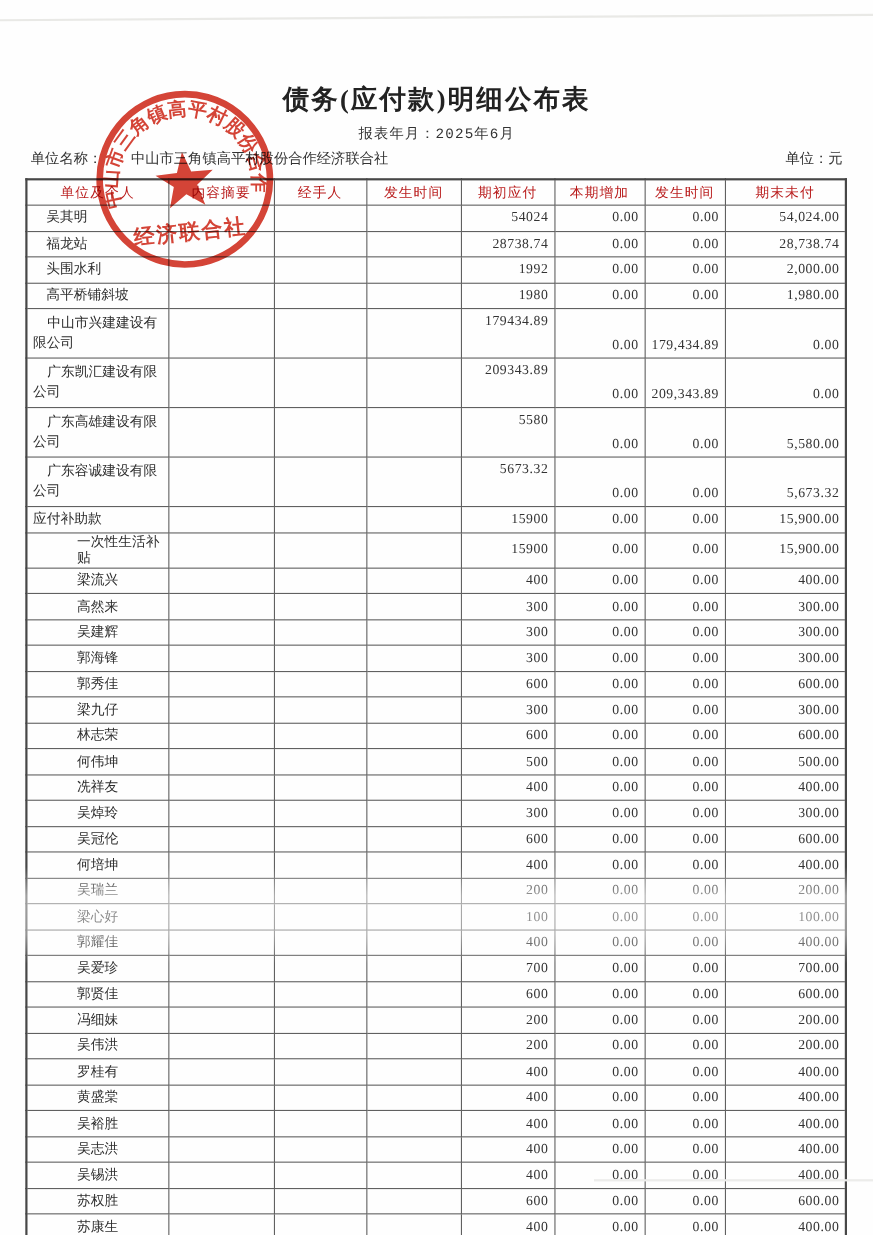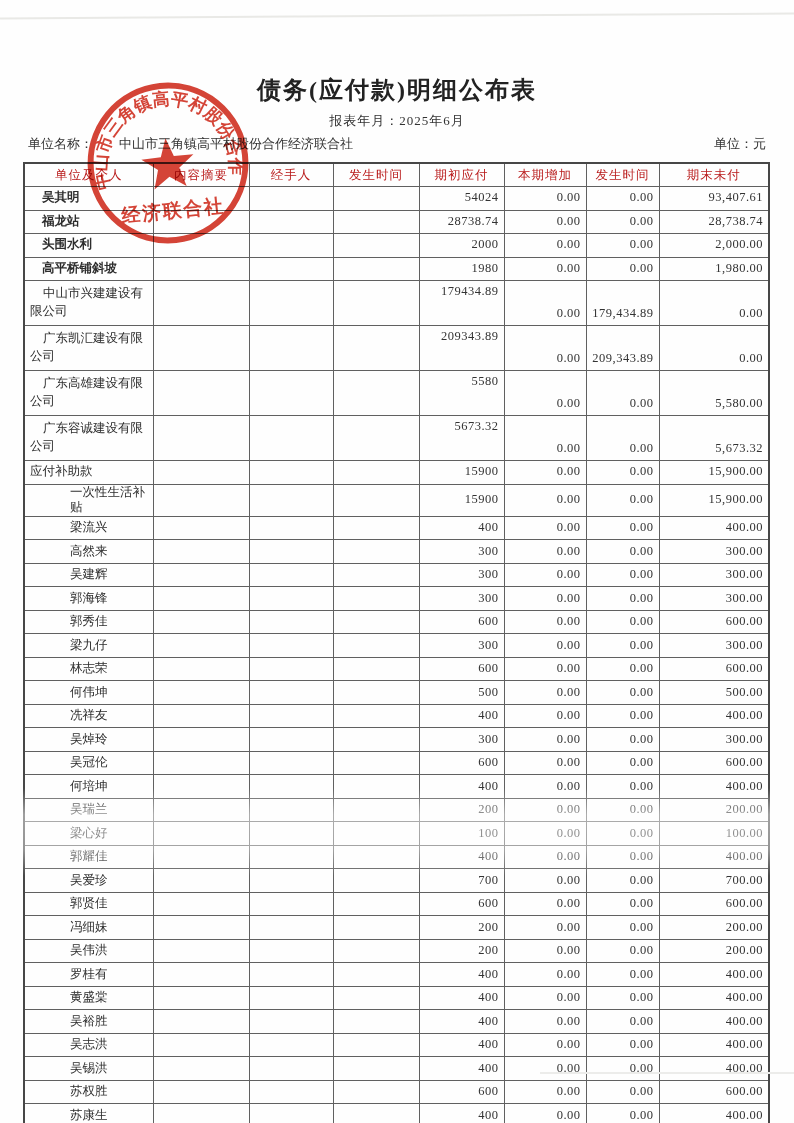--- a/index.html
+++ b/index.html
@@ -11,21 +11,21 @@
   }
   .artifact-line{position:absolute;pointer-events:none;background:#e9e9e6;height:2px;}
   .artifact-top{left:0;top:15px;width:794px;transform:rotate(-0.35deg);}
   .artifact-bottom{left:540px;top:1072px;width:254px;background:#ececea;}
   .doc-title{
     position:absolute;left:0;top:74px;width:100%;text-align:center;
     font-size:24px;font-weight:bold;letter-spacing:2px;color:#222;
   }
   .doc-subtitle{
     position:absolute;left:0;top:112px;width:100%;text-align:center;
-    font-size:13px;color:#333;letter-spacing:1px;
+    font-size:13px;color:#333;letter-spacing:1px;font-family:Liberation Mono, monospace;
   }
   .meta-row{
     position:absolute;left:28px;top:135px;width:738px;
     display:flex;justify-content:space-between;align-items:flex-start;
     font-size:13px;color:#333;
   }
   .meta-left .unit-name{margin-left:26px;}
   .debt-table{
     position:absolute;left:23px;top:162px;width:745px;
     border-collapse:collapse;table-layout:fixed;
@@ -38,21 +38,21 @@
     overflow:hidden;
   }
   .debt-table th{
     height:22px;font-weight:normal;text-align:center;color:#b91c1c;
     letter-spacing:1px;
   }
   .debt-table td{height:22.5px;vertical-align:middle;line-height:1.25;}
   tr.tall td{height:41px;}
   td.name{text-align:left;color:#2d2d2d;}
   td.name.lv0{padding-left:5px;margin-left:23px;}
-  td.name.lv1{padding-left:17px;font-weight:bold;}
+  td.name.lv1{padding-left:17px;}
   td.name.lv2{padding-left:45px;}
   td.name.lvc{padding-left:5px;text-indent:13px;vertical-align:top;padding-top:3px;line-height:18px;}
   td.num{text-align:right;font-family:"Liberation Serif","DejaVu Serif",serif;letter-spacing:0.5px;}
   tr.tall td.opening{vertical-align:top;padding-top:3px;}
   tr.tall td.low{vertical-align:bottom;padding-bottom:3px;}
   .fade-band{
     position:absolute;left:0;top:788px;width:794px;height:88px;z-index:3;
     background:linear-gradient(180deg,rgba(255,255,255,0) 0%,rgba(255,255,255,.48) 30%,rgba(255,255,255,.42) 70%,rgba(255,255,255,0) 100%);
     pointer-events:none;
   }
@@ -104,38 +104,38 @@
   </thead>
   <tbody id="table-body">
       <tr>
         <td class="name lv1">吴其明</td>
         <td></td>
         <td></td>
         <td></td>
         <td class="num opening">54024</td>
         <td class="num low">0.00</td>
         <td class="num low">0.00</td>
-        <td class="num low">93,407.61</td>
+        <td class="num low">54,024.00</td>
       </tr>
       <tr>
         <td class="name lv1">福龙站</td>
         <td></td>
         <td></td>
         <td></td>
         <td class="num opening">28738.74</td>
         <td class="num low">0.00</td>
         <td class="num low">0.00</td>
         <td class="num low">28,738.74</td>
       </tr>
       <tr>
         <td class="name lv1">头围水利</td>
         <td></td>
         <td></td>
         <td></td>
-        <td class="num opening">2000</td>
+        <td class="num opening">1992</td>
         <td class="num low">0.00</td>
         <td class="num low">0.00</td>
         <td class="num low">2,000.00</td>
       </tr>
       <tr>
         <td class="name lv1">高平桥铺斜坡</td>
         <td></td>
         <td></td>
         <td></td>
         <td class="num opening">1980</td>

